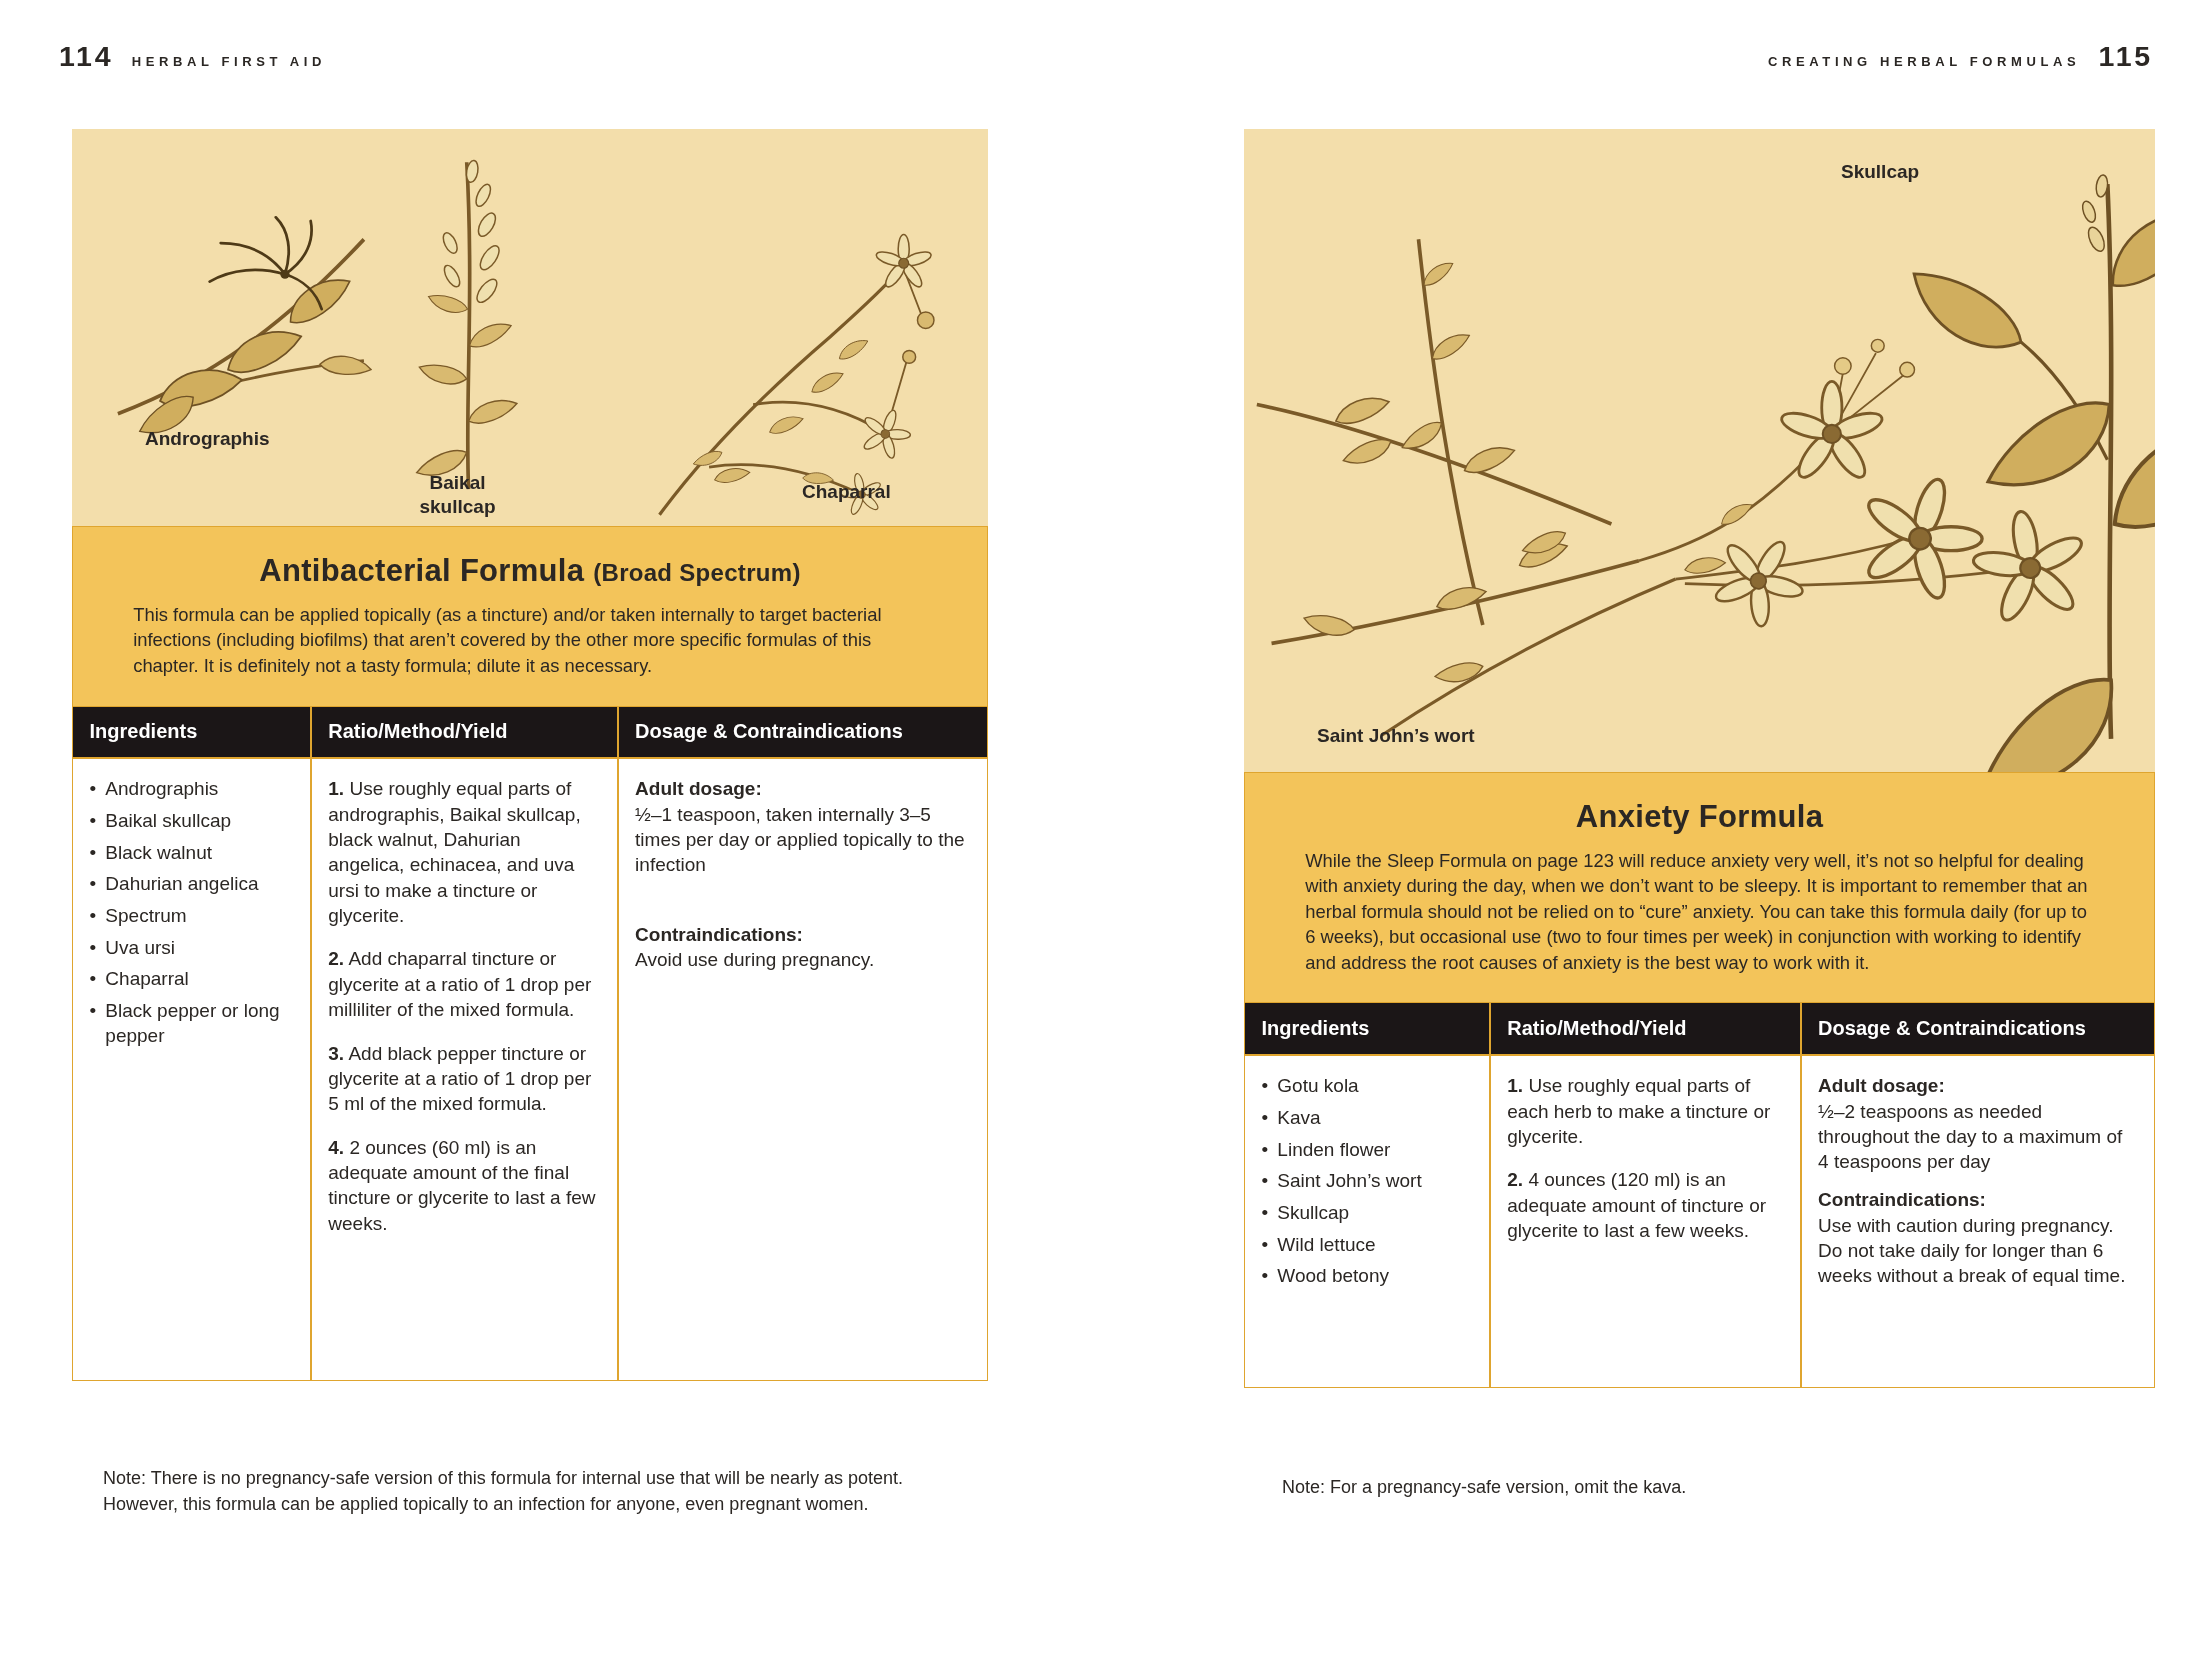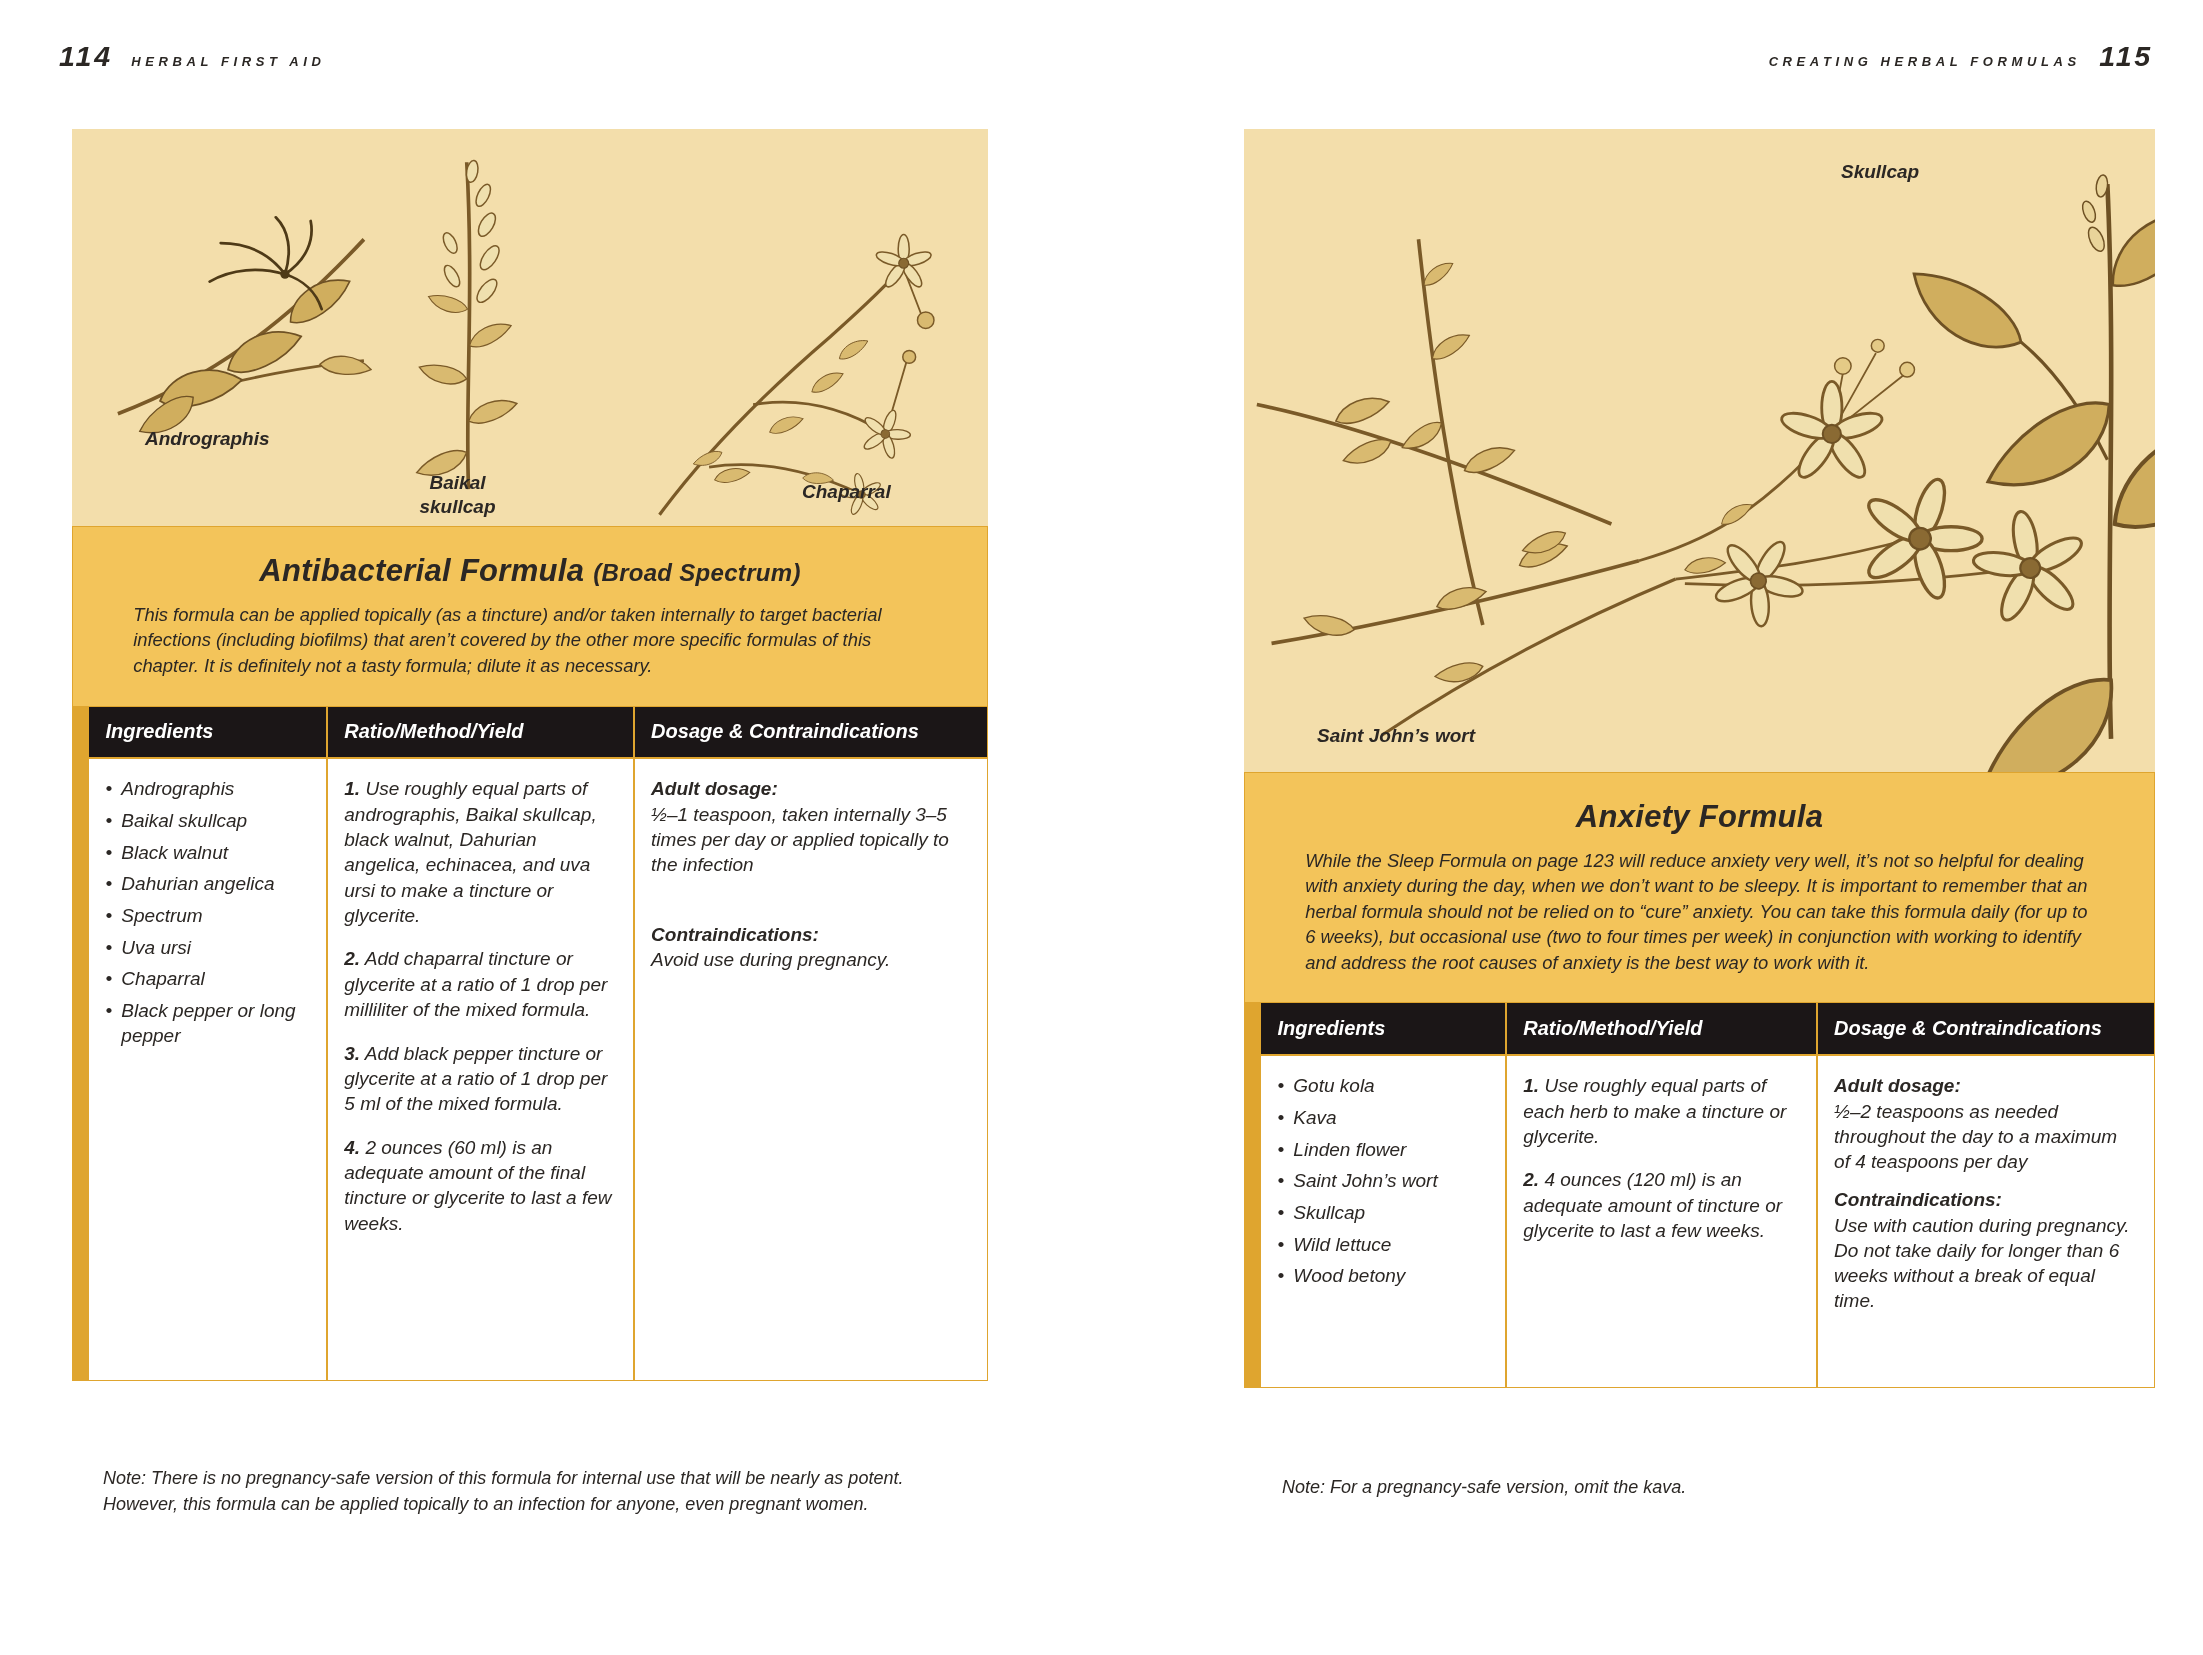--- a/index.html
+++ b/index.html
@@ -2,21 +2,21 @@
 <html style="font-size:14.7px"><head>
 <meta charset="utf-8">
 <style>
   * { margin:0; padding:0; box-sizing:border-box; }
   html,body { background:#ffffff; }
   body {
     width:2204px; height:1656px;
     font-family:"Liberation Sans", sans-serif;
     color:#2b2724;
   }
-  .spread { position:relative; width:2204px; height:1588px; overflow:hidden; background:#ffffff;font-style:italic; }
+  .spread { position:relative; width:2204px; height:1588px; overflow:hidden; background:#ffffff; }
 
   
   .folio { position:absolute; top:40px; display:flex; align-items:baseline; gap:18.4px; }
   .folio.fleft  { left:59px; }
   .folio.fright { right:51px; }
   .folio-num  { font-size:28.5px; font-weight:800; letter-spacing:2.8px; }
   .folio-head { font-size:13px; font-weight:700; letter-spacing:4.6px; }
 
   
   .card { position:absolute; top:129px;padding-left:13px; }
@@ -30,21 +30,21 @@
 
   .illo-label { position:absolute; font-size:19px; font-weight:700; color:#2b2724; line-height:1.25; }
   .illo-label.centered { text-align:center; }
 
   .intro { background:#f3c45a; border:1.8px solid #dfa52f; border-bottom:none; padding:26px 51px 27.5px; }
   .intro h2 { text-align:center; font-size:31px; font-weight:800; margin-bottom:13px; letter-spacing:0.3px; }
   .intro h2 .subtitle { font-size:24px; font-weight:800; }
   .intro p { font-size:18.4px; line-height:1.38; padding:0 9.2px; }
 
   .ftable { background:#dfa52f; border:1.8px solid #dfa52f; border-top:1.8px solid #dfa52f; }
-  .thead, .tbody { display:grid; gap:1.8px;margin-left:16px; }
+  .thead, .tbody { display:grid; gap:1.8px; }
   .tbody { margin-top:1.8px; }
   .card.cleft  .thead, .card.cleft  .tbody { grid-template-columns:237px 305px 1fr; }
   .card.cright .thead, .card.cright .tbody { grid-template-columns:244px 309px 1fr; }
   .th { background:#1b1617; color:#ffffff; font-size:20px; font-weight:700; padding:13.8px 16.5px; }
   .td { background:#ffffff; padding:17.4px 16.5px 14.7px; font-size:19px; line-height:1.33; }
   .card.cleft  .td { min-height:621px; }
   .card.cright .td { min-height:331px; }
 
   .bullet-item { display:flex; gap:9.2px; margin-bottom:6.4px; }
   .bullet-item .bullet { flex:0 0 auto; }

